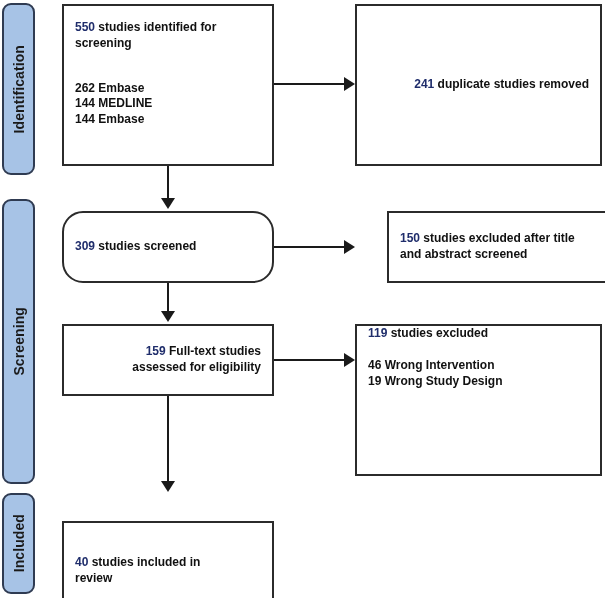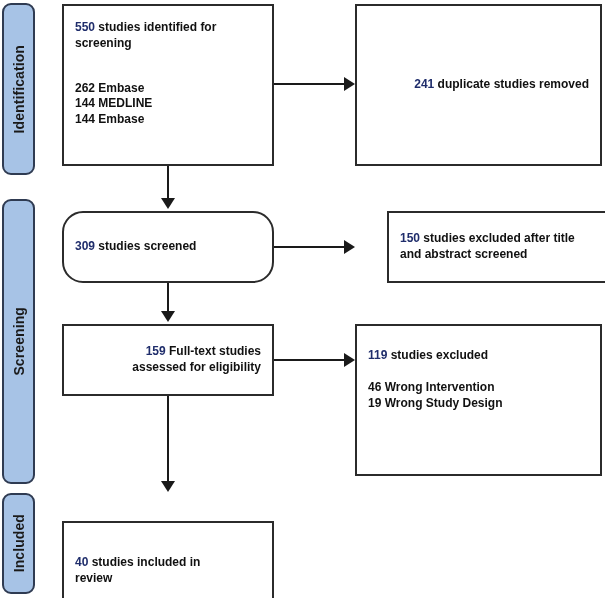--- a/index.html
+++ b/index.html
@@ -162,21 +162,21 @@
   <div class="flow-box" style="left:62px; top:324px; width:212px; height:72px;text-align:right;">
     <div class="box-inner">
       <div class="box-line">
         <span class="num">159</span><span> Full-text studies</span>
       </div>
       <div class="box-line">assessed for eligibility</div>
     </div>
   </div>
 
   <div class="flow-box" style="left:355px; top:324px; width:247px; height:152px; justify-content:flex-start;">
-    <div class="box-inner" style="padding-top:22px;">
+    <div class="box-inner" style="">
       <div class="box-line">
         <span class="num">119</span><span> studies excluded</span>
       </div>
       <div class="gap-list">
         <div class="box-line">
           <span>46</span><span> Wrong Intervention</span>
         </div>
         <div class="box-line">
           <span>19</span><span> Wrong Study Design</span>
         </div>

